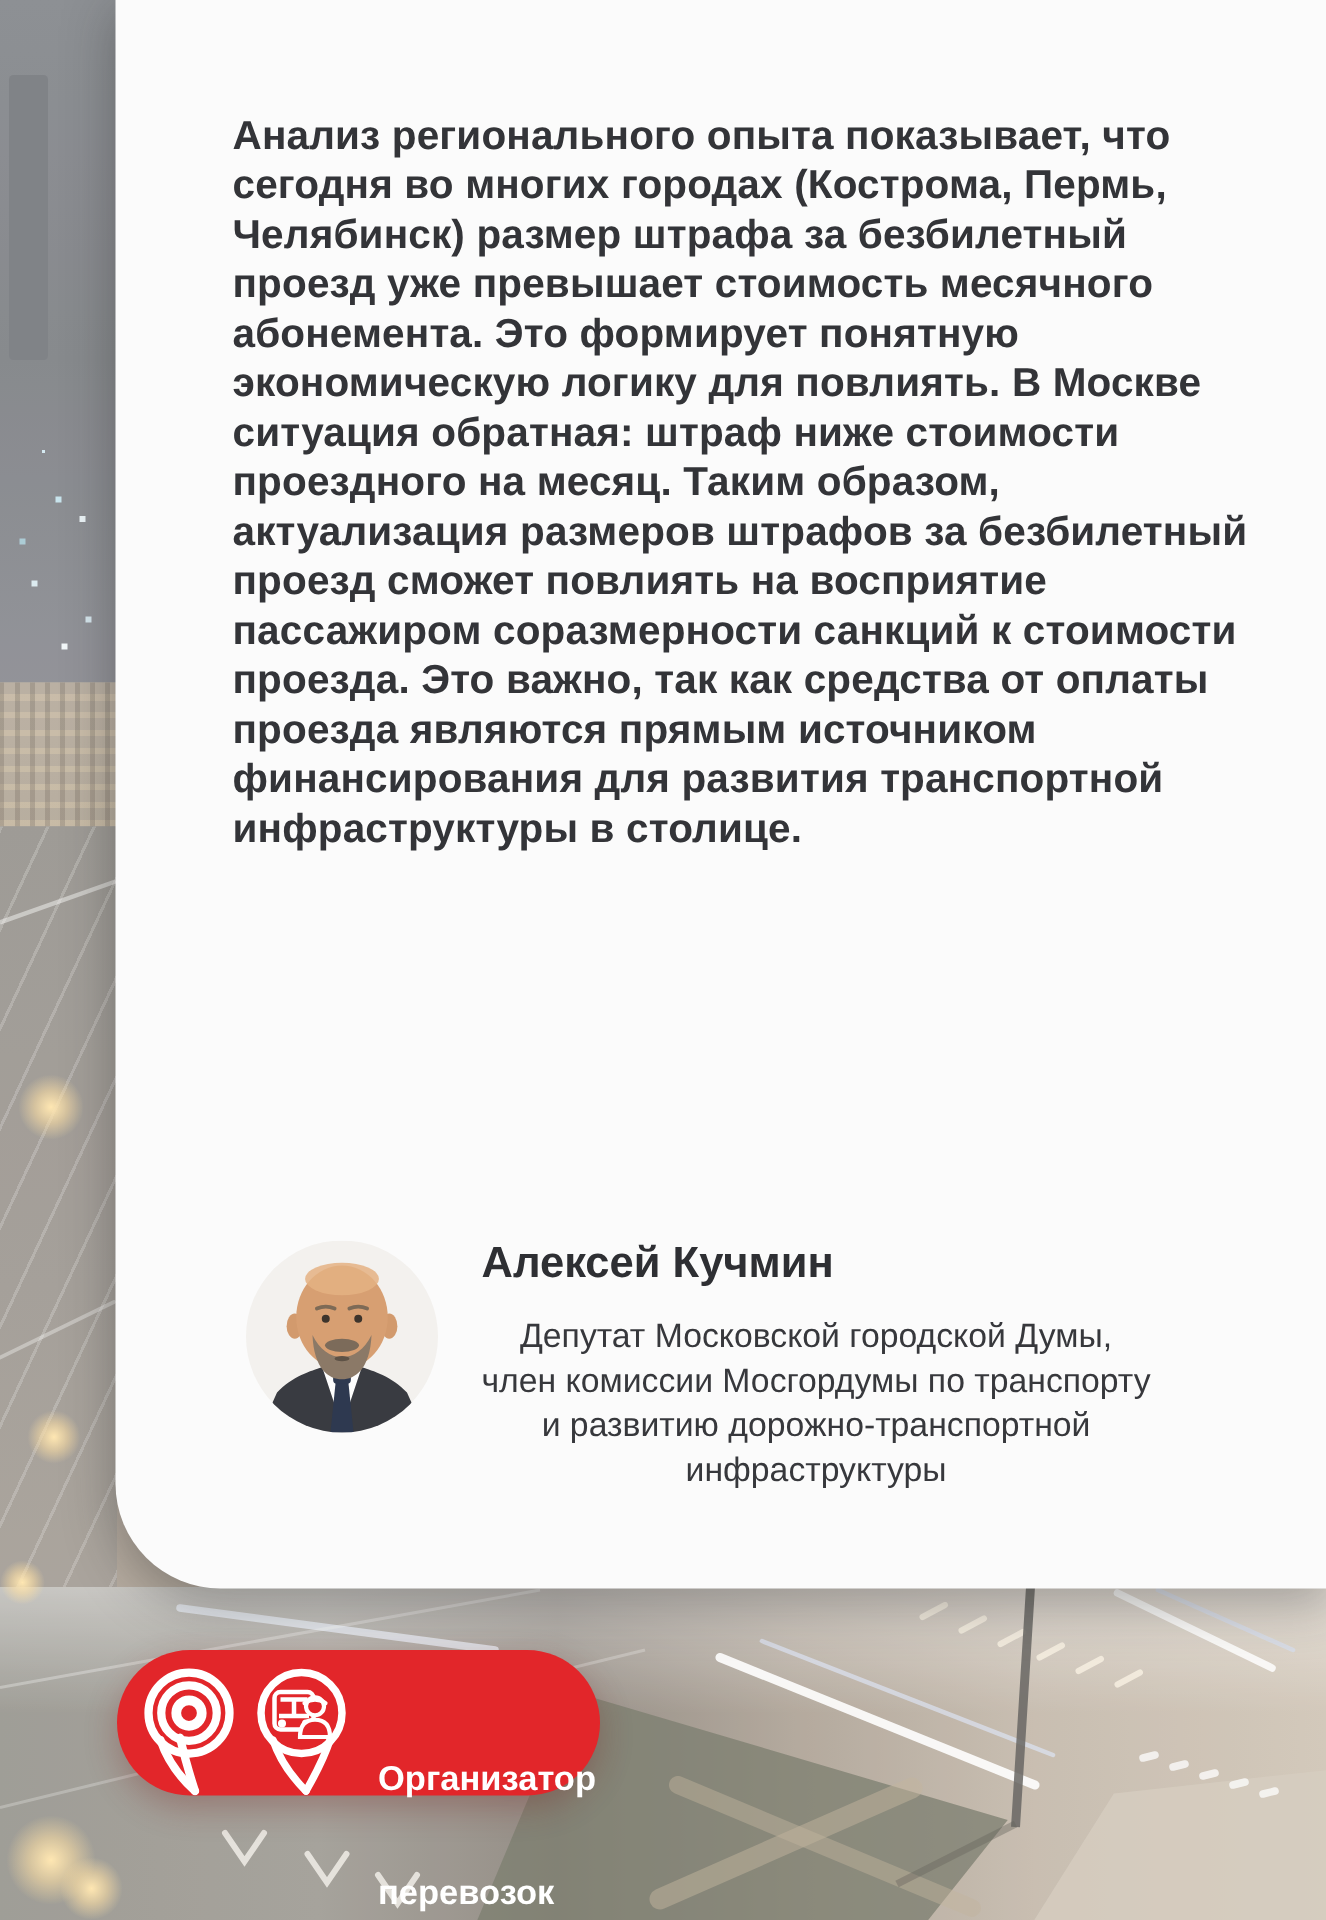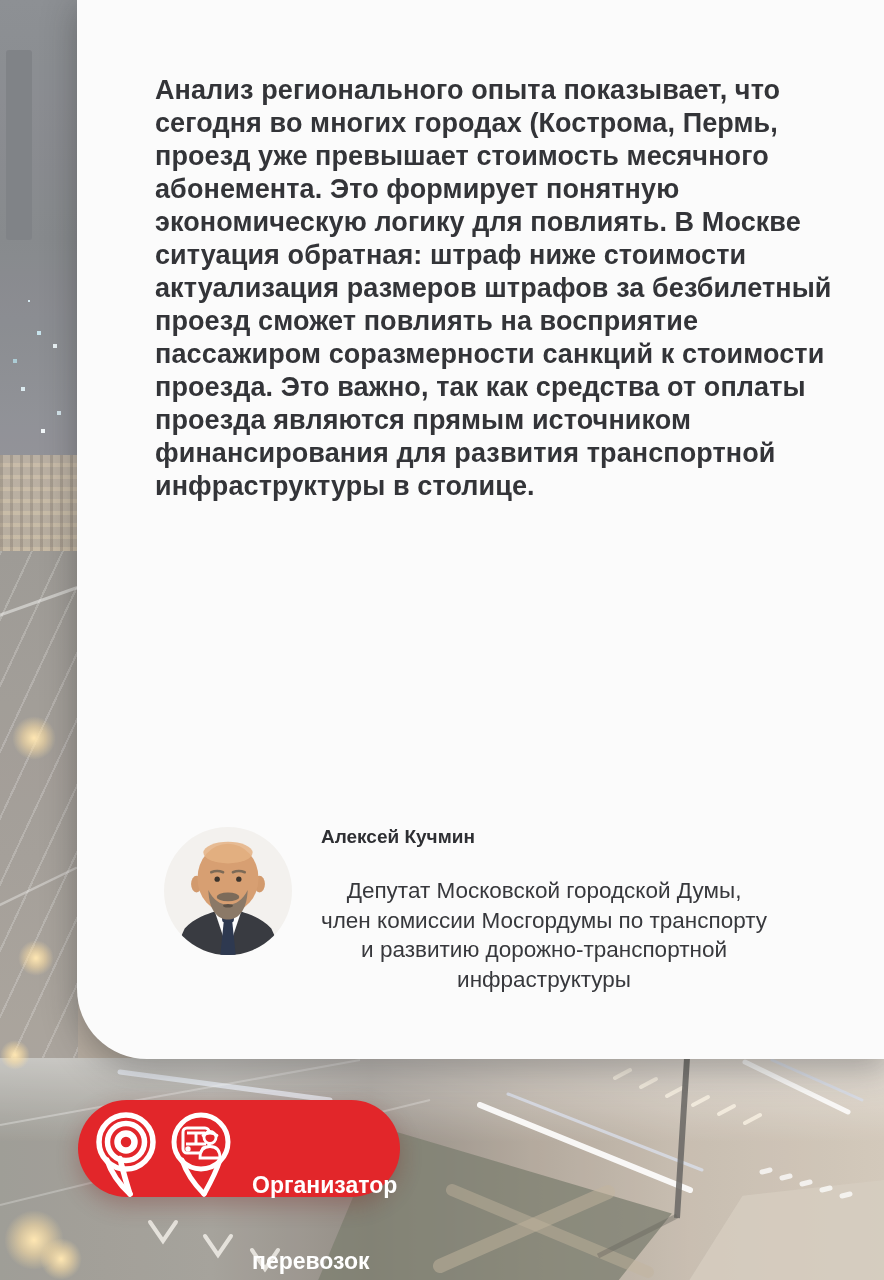--- a/index.html
+++ b/index.html
@@ -68,21 +68,21 @@
     box-shadow:0 10px 34px rgba(35,35,35,.35);
   }
   .paragraph{position:absolute;left:78px;top:78px;}
   .pline{
     white-space:nowrap;font-size:27px;line-height:33px;font-weight:700;
     color:var(--text-dark,#333438);letter-spacing:.1px;
   }
   .speaker{position:absolute;left:0;top:0;width:100%;height:100%;}
   .avatar{position:absolute;left:87px;top:831px;width:128px;height:128px;}
   .speaker-name{
-    position:absolute;left:244px;top:830px;font-size:19px;font-weight:700;
+    position:absolute;left:244px;top:830px;font-size:29px;font-weight:700;
     color:#2e2f33;white-space:nowrap;
   }
   .speaker-title{position:absolute;left:244px;top:880px;}
   .tline{white-space:nowrap;font-size:22.5px;line-height:29.5px;font-weight:400;color:#37383c;text-align:center;}
   
   .badge{
     position:absolute;left:78px;top:1100px;width:322px;height:97px;z-index:3;
     background:var(--accent-red,#E2262A);
     border-radius:49px;
     box-shadow:0 8px 22px rgba(120,30,25,.30);
@@ -157,24 +157,26 @@
       <line x1="687" y1="1058" x2="677" y2="1218" stroke="#514f4b" stroke-width="6" opacity="0.85"></line>
       <line x1="677" y1="1216" x2="598" y2="1256" stroke="#4c4a42" stroke-width="5" opacity="0.4"></line>
     </svg>
     <div class="bg-haze"></div>
   </div>
 
   <div class="card">
     <div class="paragraph">
       <div class="pline">Анализ регионального опыта показывает, что</div>
       <div class="pline">сегодня во многих городах (Кострома, Пермь,</div>
+      <div class="pline">Челябинск) размер штрафа за безбилетный</div>
       <div class="pline">проезд уже превышает стоимость месячного</div>
       <div class="pline">абонемента. Это формирует понятную</div>
       <div class="pline">экономическую логику для повлиять. В Москве</div>
       <div class="pline">ситуация обратная: штраф ниже стоимости</div>
+      <div class="pline">проездного на месяц. Таким образом,</div>
       <div class="pline">актуализация размеров штрафов за безбилетный</div>
       <div class="pline">проезд сможет повлиять на восприятие</div>
       <div class="pline">пассажиром соразмерности санкций к стоимости</div>
       <div class="pline">проезда. Это важно, так как средства от оплаты</div>
       <div class="pline">проезда являются прямым источником</div>
       <div class="pline">финансирования для развития транспортной</div>
       <div class="pline">инфраструктуры в столице.</div>
     </div>
 
     <div class="speaker">

